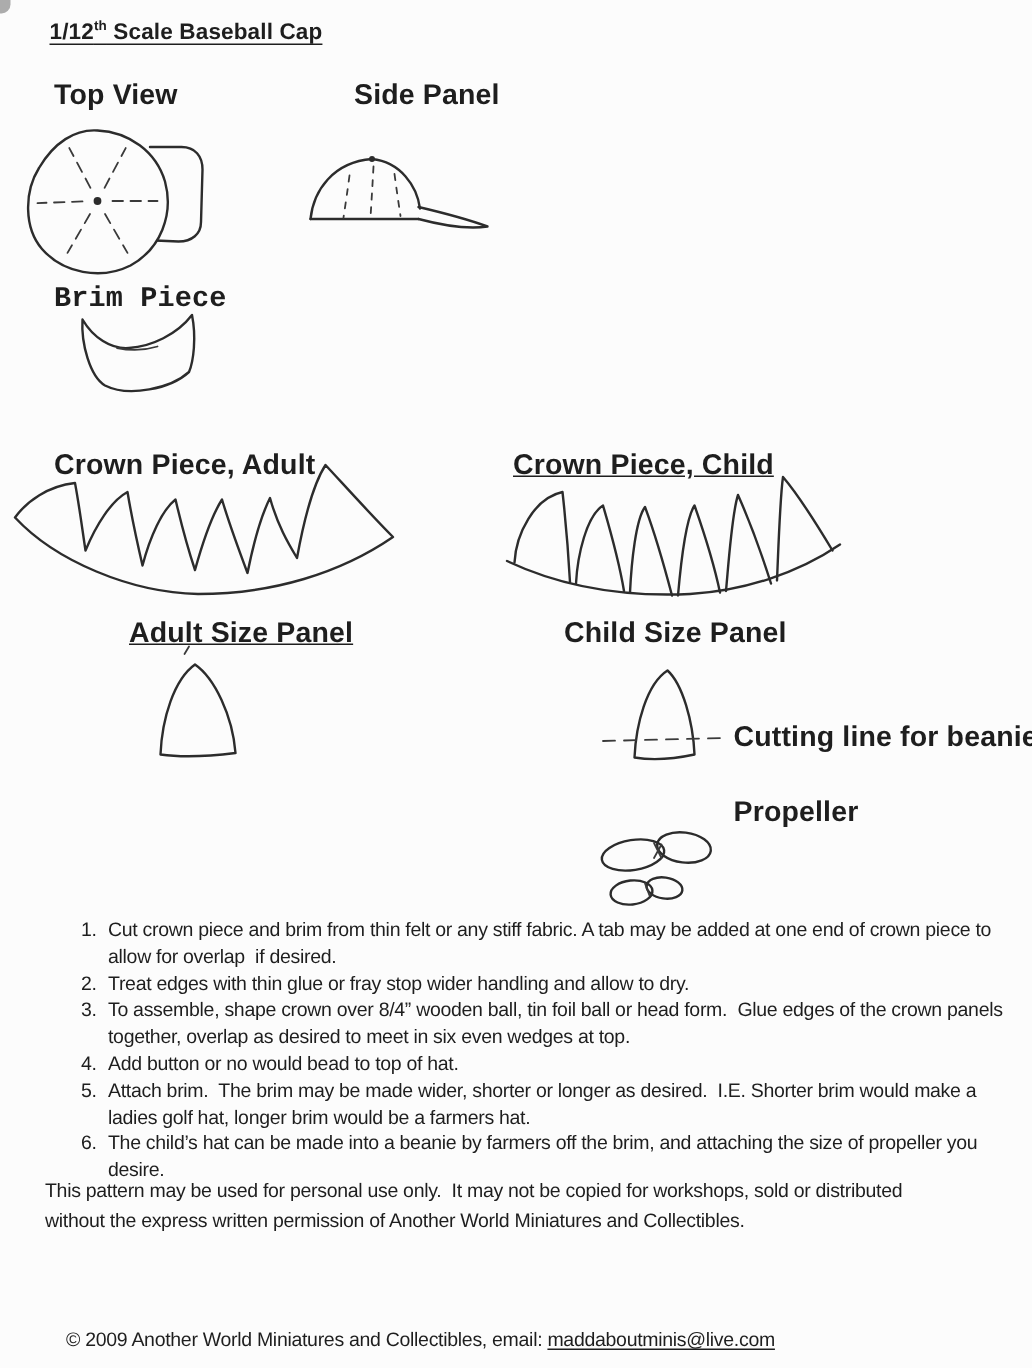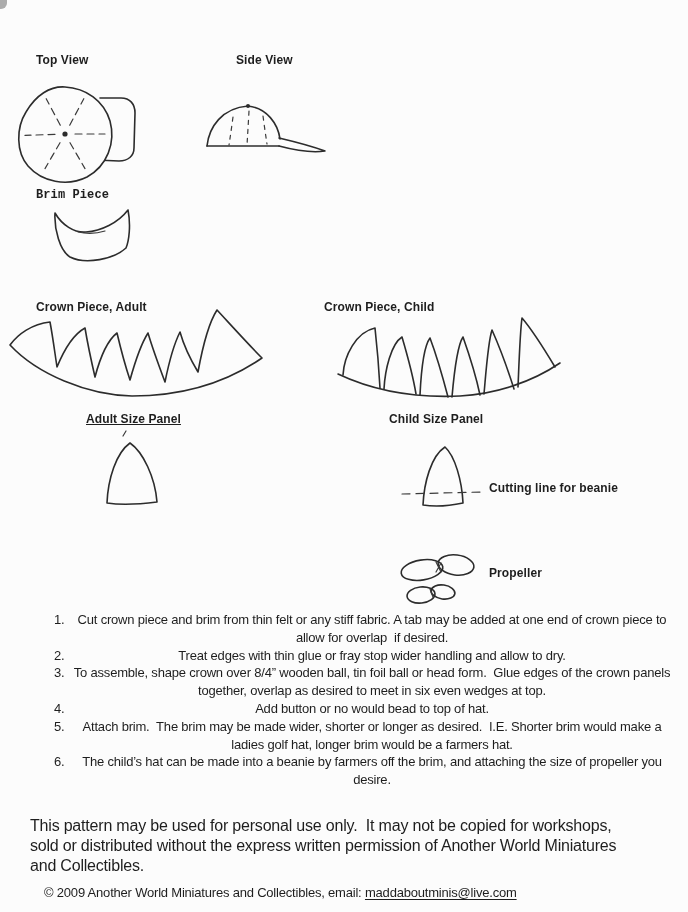--- a/index.html
+++ b/index.html
@@ -9,67 +9,69 @@
     color:#1e1e1e;
   }
   .abs{position:absolute;}
   .doc-title{
     left:33px;top:12px;font-size:15px;font-weight:bold;
     text-decoration:underline;text-underline-offset:3px;letter-spacing:0.1px;
     white-space:nowrap;
   }
   .doc-title sup{font-size:9px;}
   .dlabel{
-    font-size:12px;font-weight:bold;letter-spacing:0.1px;white-space:nowrap;
+    font-size:19px;font-weight:bold;letter-spacing:0.1px;white-space:nowrap;
   }
   svg{display:block;overflow:visible;}
   .ink{stroke:#2c2c2c;fill:none;stroke-width:1.6;stroke-linecap:round;stroke-linejoin:round;}
   .ink-thin{stroke:#3a3a3a;fill:none;stroke-width:1.2;stroke-linecap:round;}
   .ink-fill{fill:#2c2c2c;stroke:none;}
   .paper{fill:#fcfcfc;}
   .instr{left:54px;top:611px;width:620px;}
   .instr-row{display:flex;align-items:flex-start;}
   .instr-num{
     width:18px;flex:0 0 18px;font-size:13px;line-height:17.8px;letter-spacing:-0.2px;
   }
   .instr-text{
     width:600px;font-size:13px;line-height:17.8px;letter-spacing:-0.2px;
     white-space:pre-wrap;
-    text-align:center;
   }
   .disclaimer{
-    left:30px;top:816px;width:614px;font-size:16px;line-height:20px;
+    left:30px;top:784px;width:614px;font-size:13px;line-height:20px;
     letter-spacing:-0.2px;white-space:pre-wrap;
   }
   .copyright{
     left:44px;top:885px;font-size:13px;letter-spacing:-0.2px;white-space:nowrap;
   }
   .email{text-decoration:underline;text-underline-offset:2px;cursor:pointer;}
   .scan-smudge{
     left:0;top:0;width:7px;height:9px;background:#6a6a6a;opacity:0.55;
     border-bottom-right-radius:6px;
   }
 </style>
 </head>
 <body>
 
 <div class="page">
 
   <div class="abs scan-smudge"></div>
 
+  <div class="abs doc-title">
+    <span>1/12</span><sup>th</sup><span> Scale Baseball Cap</span>
+  </div>
 
   <div class="abs dlabel" style="left:36px;top:53px;">Top View</div>
-  <div class="abs dlabel" style="left:236px;top:53px;">Side View</div>
+  <div class="abs dlabel" style="left:236px;top:53px;">Side Panel</div>
   <div class="abs dlabel" style="left:36px;top:188px;font-family:Liberation Mono, monospace;">Brim Piece</div>
   <div class="abs dlabel" style="left:36px;top:300px;">Crown Piece, Adult</div>
-  <div class="abs dlabel" style="left:324px;top:300px;">Crown Piece, Child</div>
+  <div class="abs dlabel" style="left:342px;top:300px;text-decoration:underline;">Crown Piece, Child</div>
   <div class="abs dlabel" style="left:86px;top:412px;text-decoration:underline;">Adult Size Panel</div>
-  <div class="abs dlabel" style="left:389px;top:412px;">Child Size Panel</div>
+  <div class="abs dlabel" style="left:376px;top:412px;">Child Size Panel</div>
   <div class="abs dlabel" style="left:489px;top:481px;">Cutting line for beanie</div>
-  <div class="abs dlabel" style="left:489px;top:531px;margin-top:35px;">Propeller</div>
+  <div class="abs dlabel" style="left:489px;top:531px;">Propeller</div>
 
   <svg class="abs" style="left:8px;top:82px;" width="135" height="105" viewBox="0 0 135 105">
     <path class="ink" d="M 92 16 L 113 16 C 122 16 127 22 127 31 L 126 66 C 126 74 120 79 111 79 L 88 78"></path>
     <path class="ink paper" d="M 57 5 C 78 6 96 19 102 39 C 108 61 99 84 79 95 C 59 105 34 100 20 84 C 8 70 8 46 18 30 C 28 13 42 4 57 5 Z"></path>
     <g class="ink-thin" stroke-dasharray="7 5">
       <line x1="67" y1="52" x2="97" y2="52"></line>
       <line x1="61.7" y1="43.2" x2="75.8" y2="16.7"></line>
       <line x1="52.3" y1="43.2" x2="38.2" y2="16.7"></line>
       <line x1="47" y1="52.3" x2="17" y2="53.4"></line>
       <line x1="52" y1="60.7" x2="37" y2="86.6"></line>

